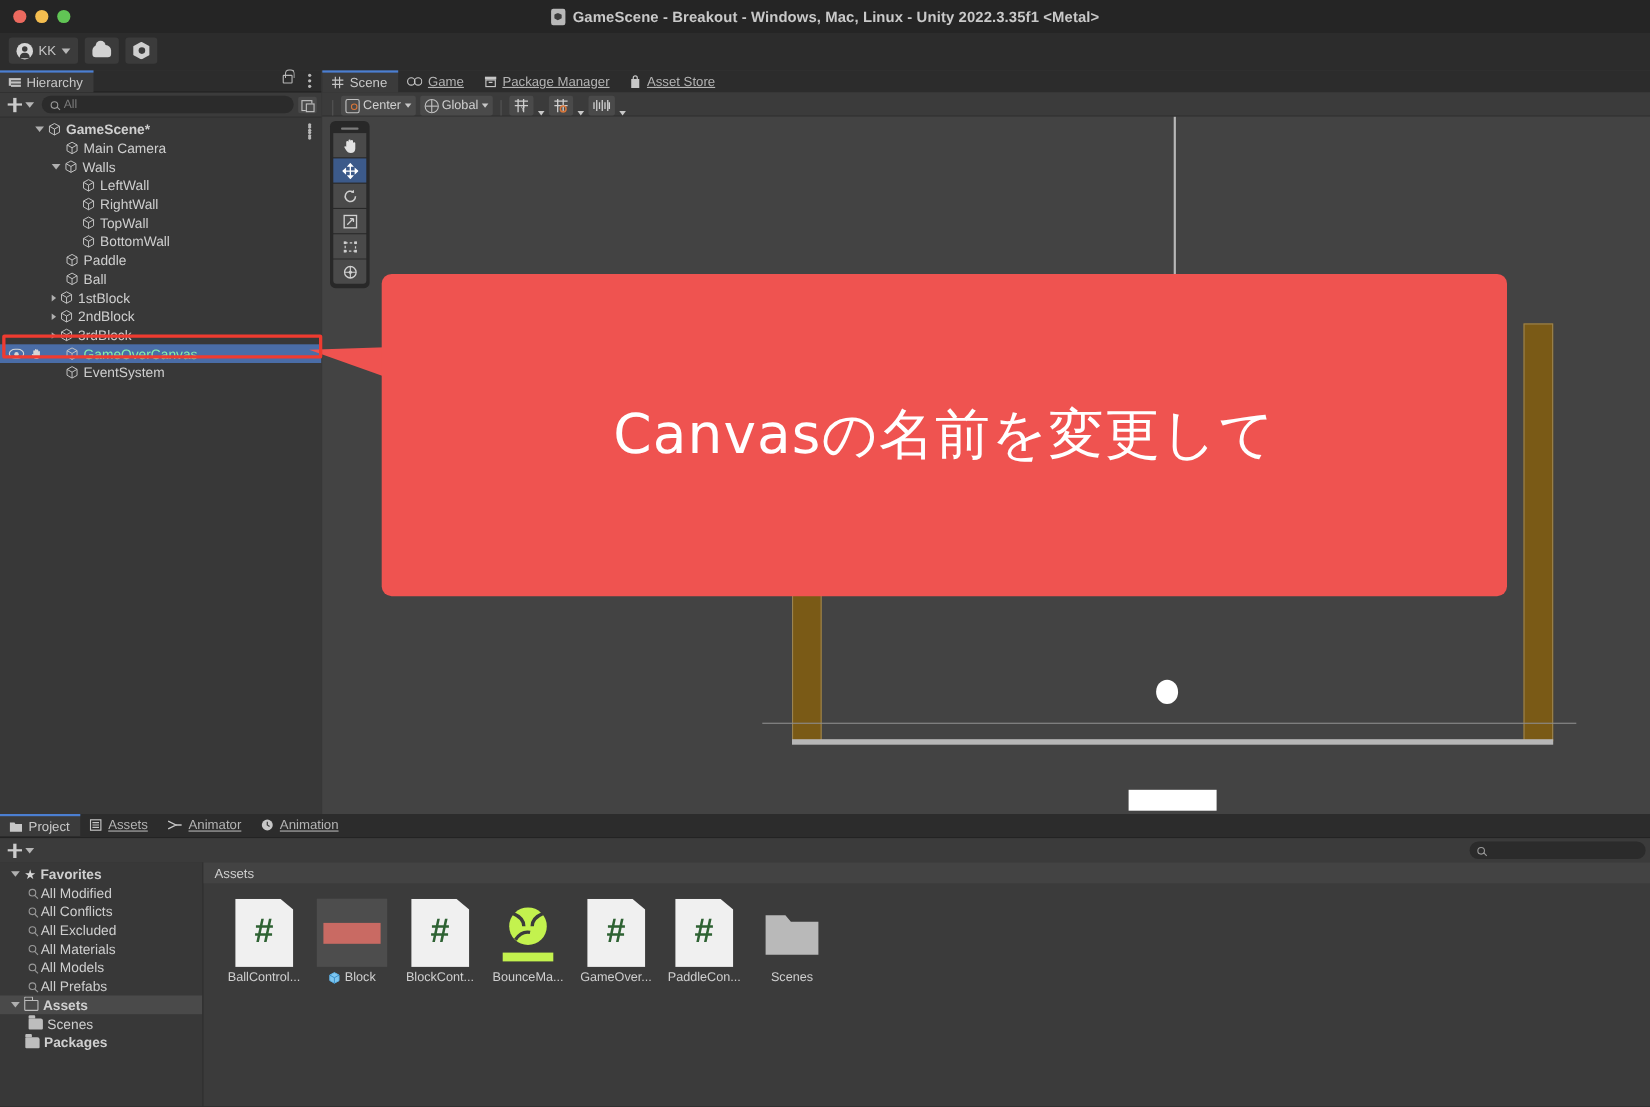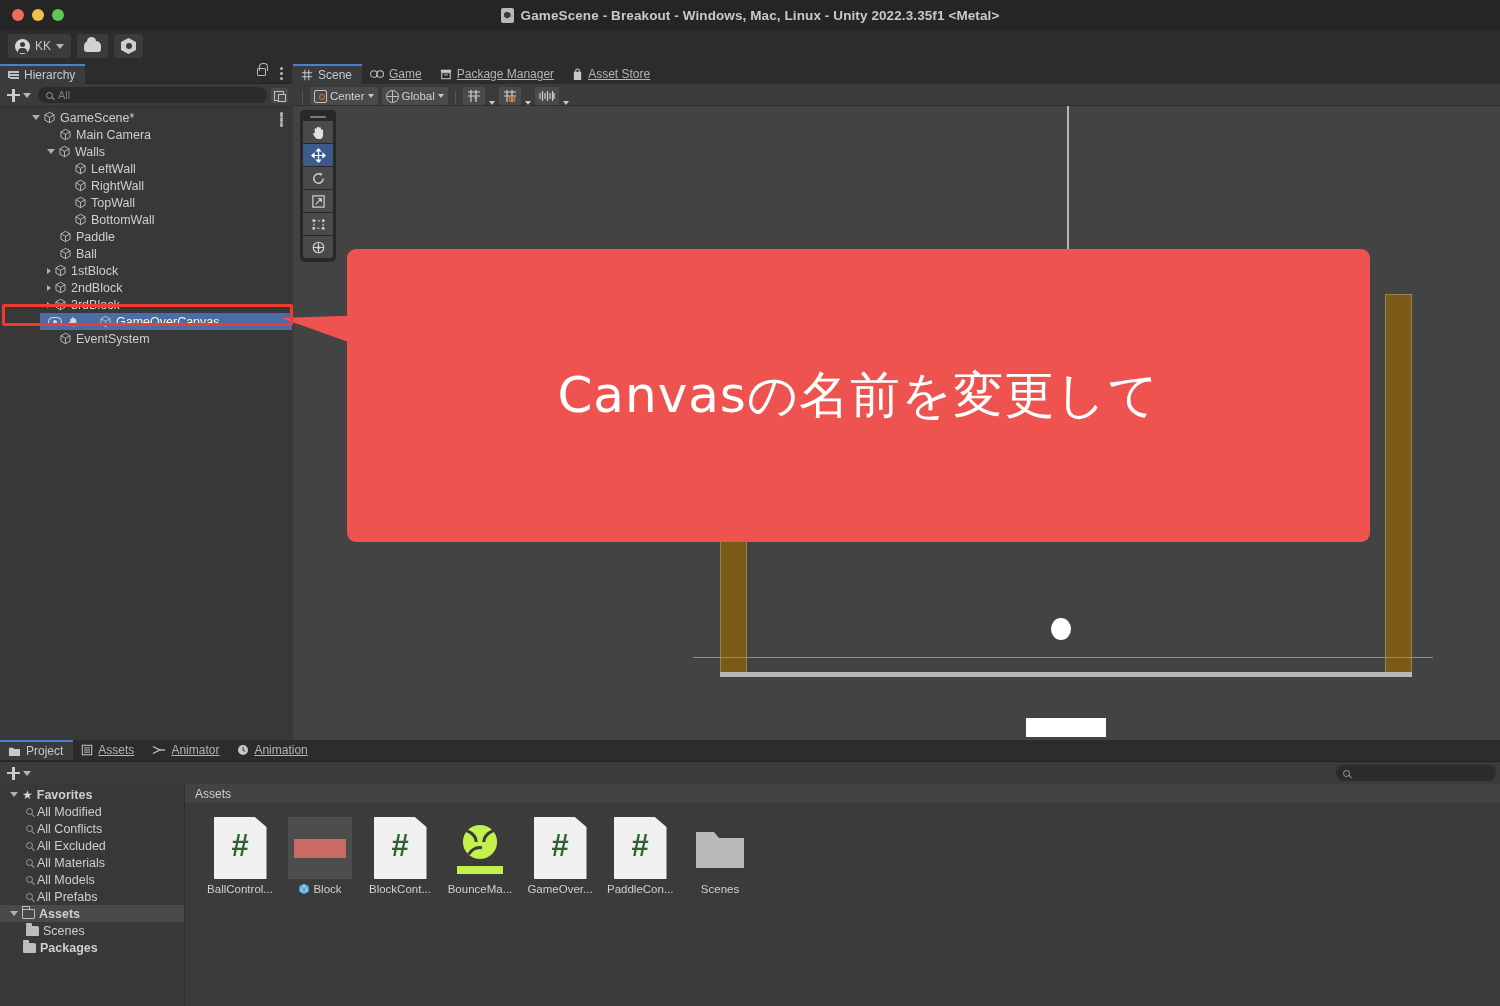--- a/index.html
+++ b/index.html
@@ -141,21 +141,21 @@
     width: 7px; height: 7px; border: 1.4px solid #9a9a9a; border-radius: 50%;
     position: relative; flex: none;
   }
   .mag:after { content:""; position:absolute; right:-3px; bottom:-2px; width:4px; height:1.4px; background:#9a9a9a; transform: rotate(45deg); }
   .sq-btn { width: 17px; height: 15px; background: #4a4a4a; border-radius: 2px; position: relative; }
   .sq-btn:before { content:""; position:absolute; left:3px; top:3px; width:8px; height:8px; border:1.3px solid #c2c2c2; }
   .sq-btn:after { content:""; position:absolute; left:7px; top:6px; width:6px; height:6px; border:1.3px solid #c2c2c2; background:#4a4a4a; }
 
   .tree { padding-top: 2px; font-size: 12.5px; color: #cfcfcf; }
   .tree-row { height: 17px; display: flex; align-items: center; position: relative; }
-  .tree-row.sel { background: #4a6da7; color: #fef9c3; margin-left: 40px; }
+  .tree-row.sel { background: #4a6da7; color: #86efac; }
   .tw-arrow {
     width: 0; height: 0; border-left: 4.5px solid #b0b0b0;
     border-top: 3.5px solid transparent; border-bottom: 3.5px solid transparent;
     flex: none;
   }
   .tw-arrow.open {
     border-left: 4px solid transparent; border-right: 4px solid transparent;
     border-top: 5px solid #b0b0b0; border-bottom: none;
   }
   .tw-spacer { width: 9px; flex: none; }
@@ -341,21 +341,21 @@
           <span class="tw-arrow open"></span>
           <span style="width:3px;flex:none;display:block;"></span>
           <span class="cube-ico">
             <svg width="13" height="13" viewBox="0 0 16 16">
               <g stroke="#c4c4c4" stroke-width="1.1" fill="none" stroke-linejoin="round">
                 <path d="M8 1.6l5.6 3v6.8L8 14.4l-5.6-3.2V4.6z"></path>
                 <path d="M2.4 4.6L8 7.8l5.6-3.2M8 7.8v6.6"></path>
               </g>
             </svg>
           </span>
-          <span style="font-weight:normal;text-align:right;">GameScene*</span>
+          <span style="font-weight:bold;text-align:right;">GameScene*</span>
           <span class="scene-dots" style="top:3px;">
             <i></i>
             <i></i>
             <i></i>
           </span>
         </div>
         <div class="tree-row">
           <span style="width:47px;flex:none;display:block;"></span>
           <span class="tw-spacer"></span>
           <span style="width:3px;flex:none;display:block;"></span>

